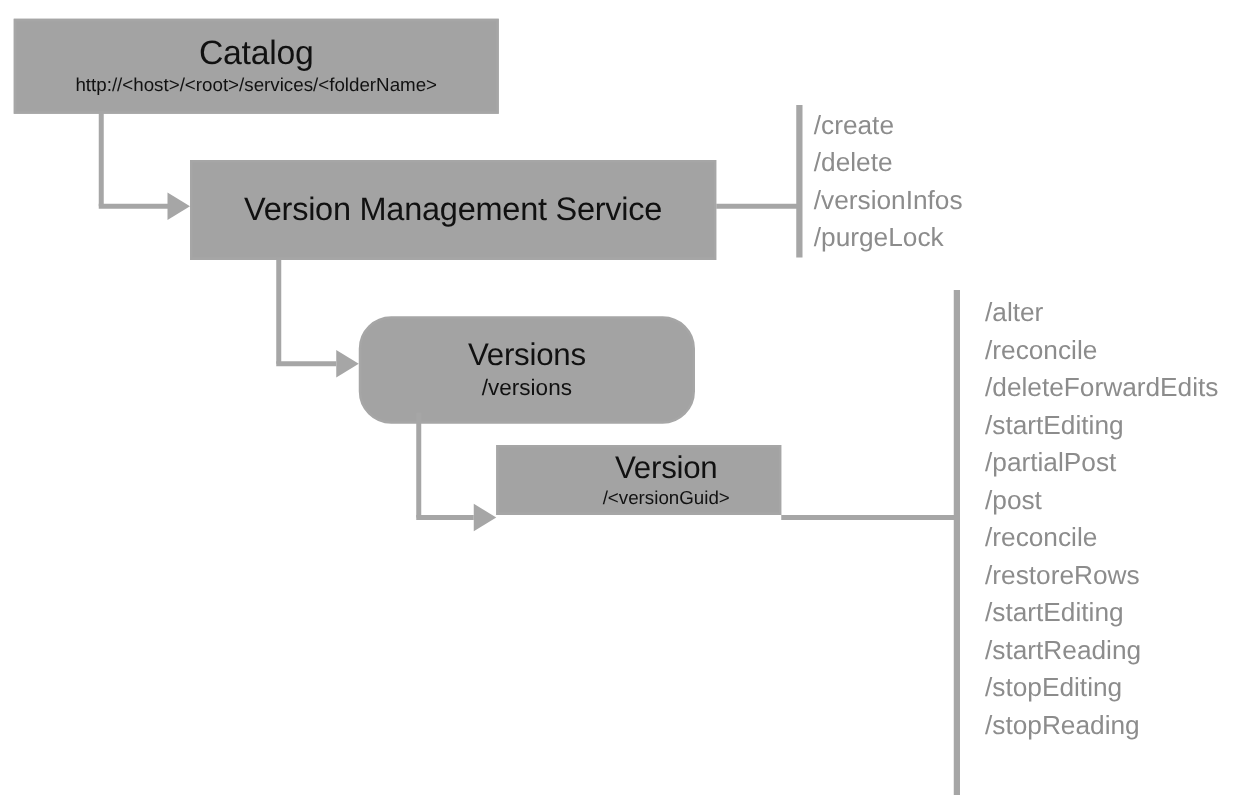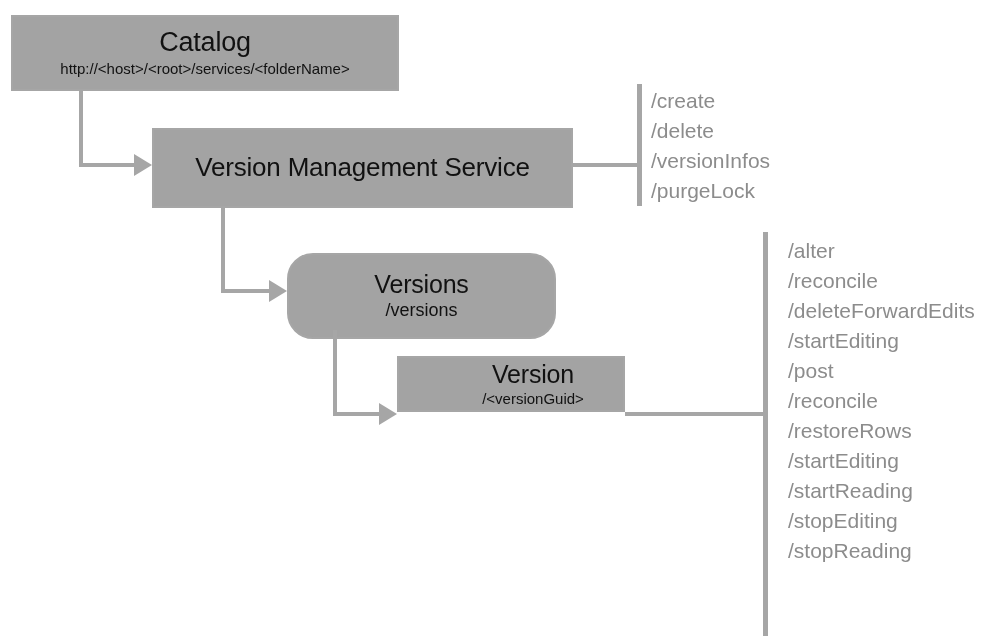--- a/index.html
+++ b/index.html
@@ -141,20 +141,21 @@
   </div>
 
   <div class="conn-h" style="left:625px; top:412px; width:140px;"></div>
   <div class="bracket-bar" id="bar-version"></div>
 
   <div class="op-list" id="ops-version">
     <span class="op-item">/alter</span>
     <span class="op-item">/reconcile</span>
     <span class="op-item">/deleteForwardEdits</span>
     <span class="op-item">/startEditing</span>
+    <span class="op-item">/partialPost</span>
     <span class="op-item">/post</span>
     <span class="op-item">/reconcile</span>
     <span class="op-item">/restoreRows</span>
     <span class="op-item">/startEditing</span>
     <span class="op-item">/startReading</span>
     <span class="op-item">/stopEditing</span>
     <span class="op-item">/stopReading</span>
   </div>
 
 </div>

